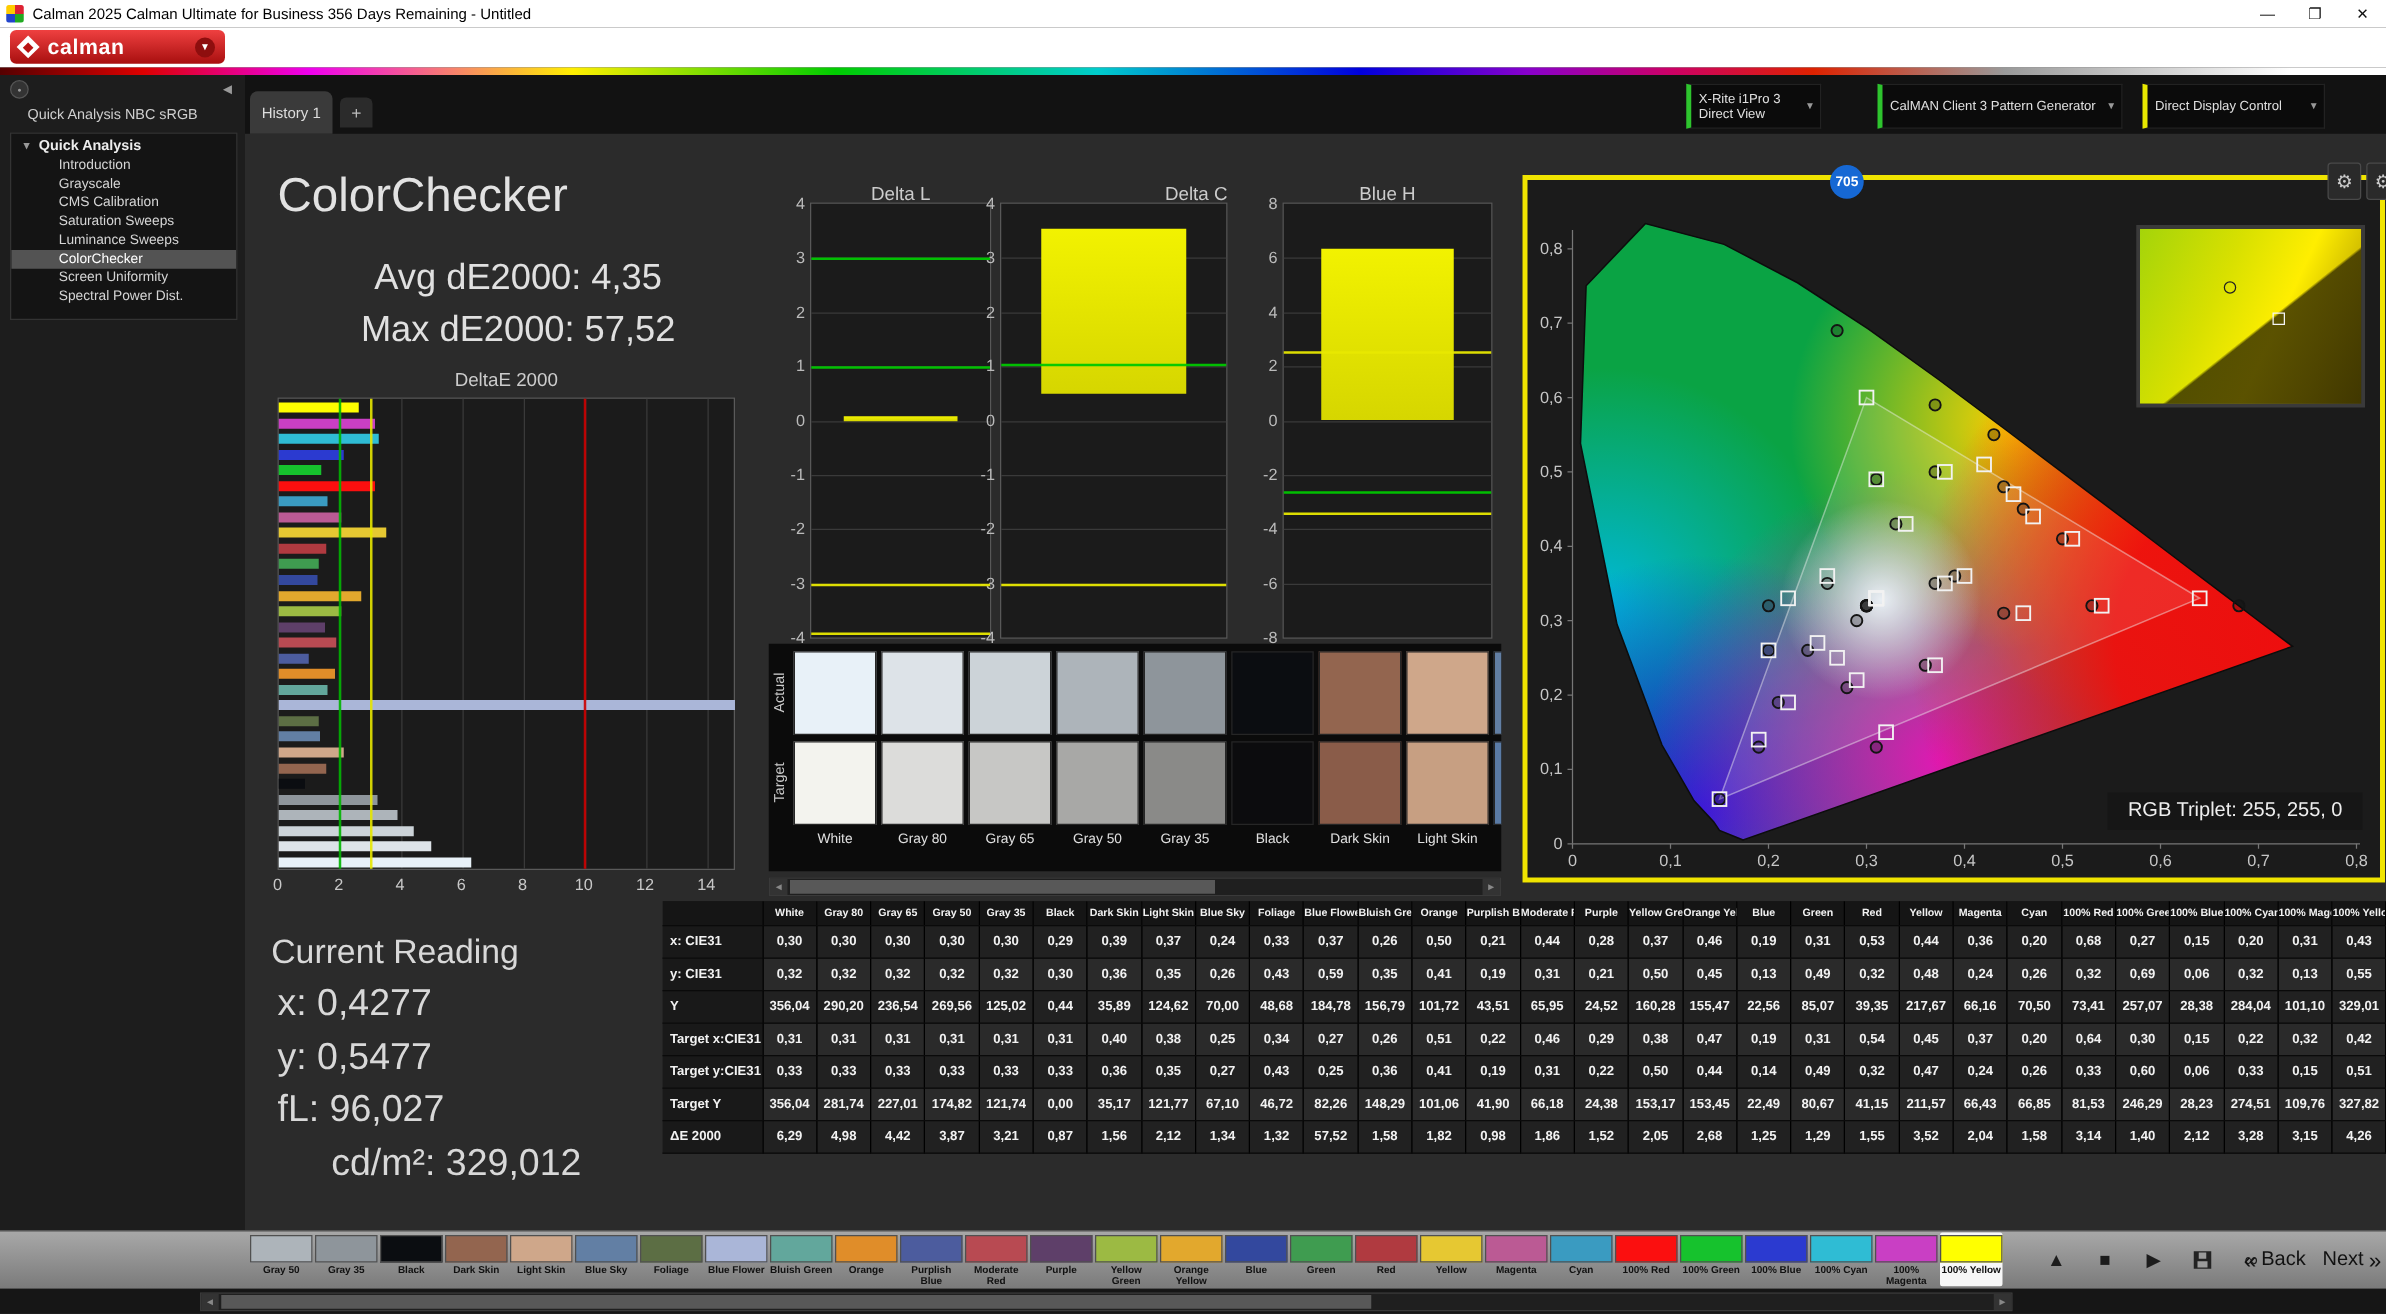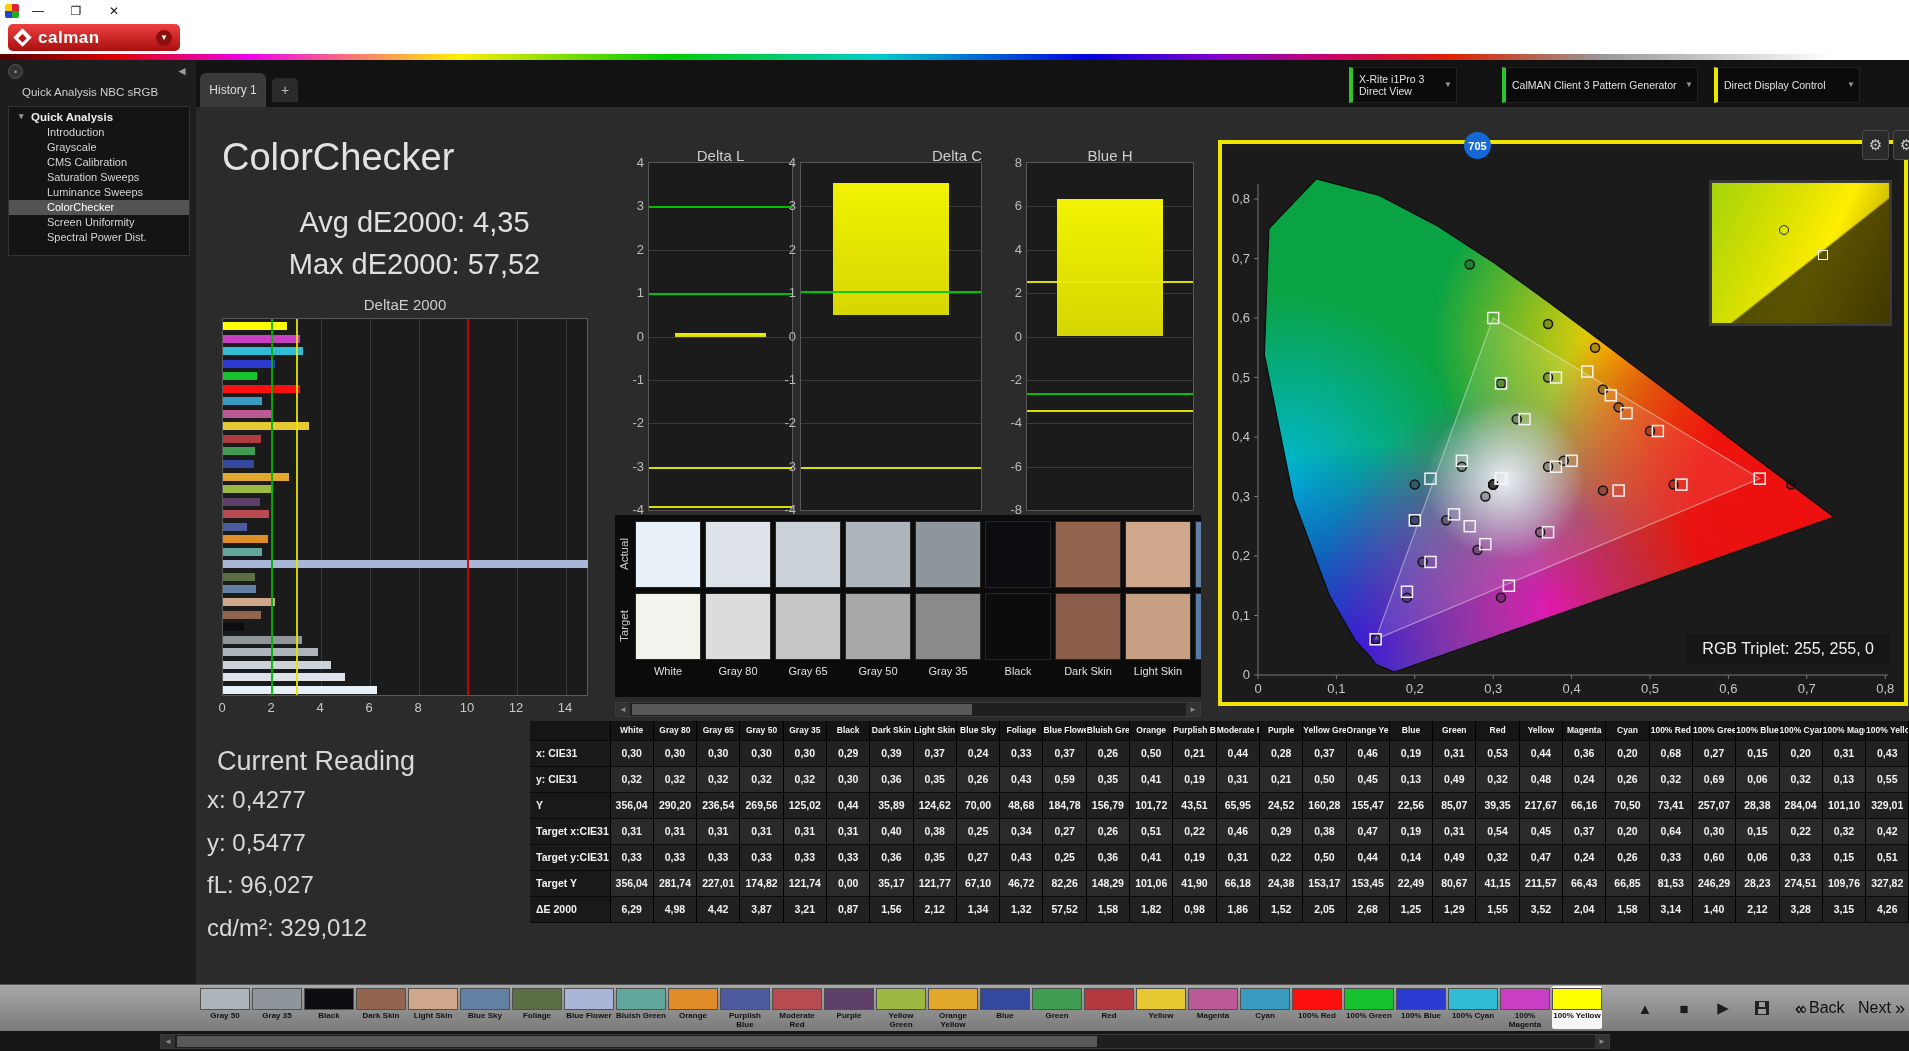--- a/index.html
+++ b/index.html
@@ -105,21 +105,21 @@
   .data-table th, .data-table td { border-right:1px solid #000; border-bottom:1px solid #0a0a0a; overflow:hidden; white-space:nowrap;
     color:#f2f2f2; font-weight:bold; text-align:center; }
   .data-table thead th { height:19px; font-size:8.5px; background:#151515; }
   .data-table td { height:26px; font-size:10.5px; }
   .data-table tr.even { background:#212121; }
   .data-table tr.odd { background:#2a2a2a; }
   .data-table td.rowlabel { text-align:left; padding-left:6px; background:#191919; }
 
   
   .cr-title { position:absolute; left:217px; top:746px; font-size:27px; color:#d8d8d8; }
-  .cr-line { position:absolute; left:207px; font-size:24px; color:#d8d8d8; }
+  .cr-line { position:absolute; left:222px; font-size:30px; color:#d8d8d8; }
 
   
   .bottombar { position:absolute; left:0; top:984px; width:1909px; height:47px; background:linear-gradient(#a8a8a8,#7a7a7a); border-top:1px solid #555; z-index:15; }
   .patterns { position:absolute; left:200px; top:1px; display:flex; }
   .pattern { width:50px; margin-right:2px; padding-top:2px; cursor:pointer; }
   .pattern.selected { background:#f7f7f7; border-radius:2px; }
   .pattern-color { height:22px; border:1px solid #505050; }
   .pattern-label { font-size:8px; font-weight:bold; color:#111; text-align:center; line-height:8.5px; margin-top:2px; height:17px; overflow:hidden; }
   .tbtn { position:absolute; top:8px; width:30px; height:30px; display:flex; align-items:center; justify-content:center;
     font-size:15px; color:#1c1c1c; cursor:pointer; }
@@ -130,20 +130,21 @@
   .chev { font-size:18px; }
 
   
   .bottomstrip { position:absolute; left:0; top:1031px; width:1909px; height:20px; background:#161616; z-index:15; }
 </style>
 </head>
 <body>
 
 <div class="titlebar">
   <div class="app-icon"></div>
+  <div class="title-text">Calman 2025 Calman Ultimate for Business 356 Days Remaining  - Untitled</div>
   <div class="win-btn">—</div>
   <div class="win-btn">❐</div>
   <div class="win-btn">✕</div>
 </div>
 
 <div class="brandbar">
   <div class="logo-btn">
     <span class="logo-mark">
         <span class="logo-mark-inner"></span>
       </span>
@@ -811,21 +812,21 @@
         <td>3,15</td>
         <td>4,26</td>
       </tr>
     </tbody>
   </table>
 
 <div class="cr-title">Current Reading</div>
 <div class="cr-line" style="top:786px;">x: 0,4277</div>
 <div class="cr-line" style="top:829px;">y: 0,5477</div>
 <div class="cr-line" style="top:871px;">fL: 96,027</div>
-<div class="cr-line" style="top:914px;">cd/m²: 329,012</div>
+<div class="cr-line" style="top:914px;margin-left:43px;">cd/m²: 329,012</div>
 
 <div class="bottombar">
   <div class="patterns">
       <div class="pattern">
         <div class="pattern-color" style="background: rgb(173, 180, 186);"></div>
         <div class="pattern-label">Gray 50</div>
       </div>
       <div class="pattern">
         <div class="pattern-color" style="background: rgb(142, 149, 155);"></div>
         <div class="pattern-label">Gray 35</div>

